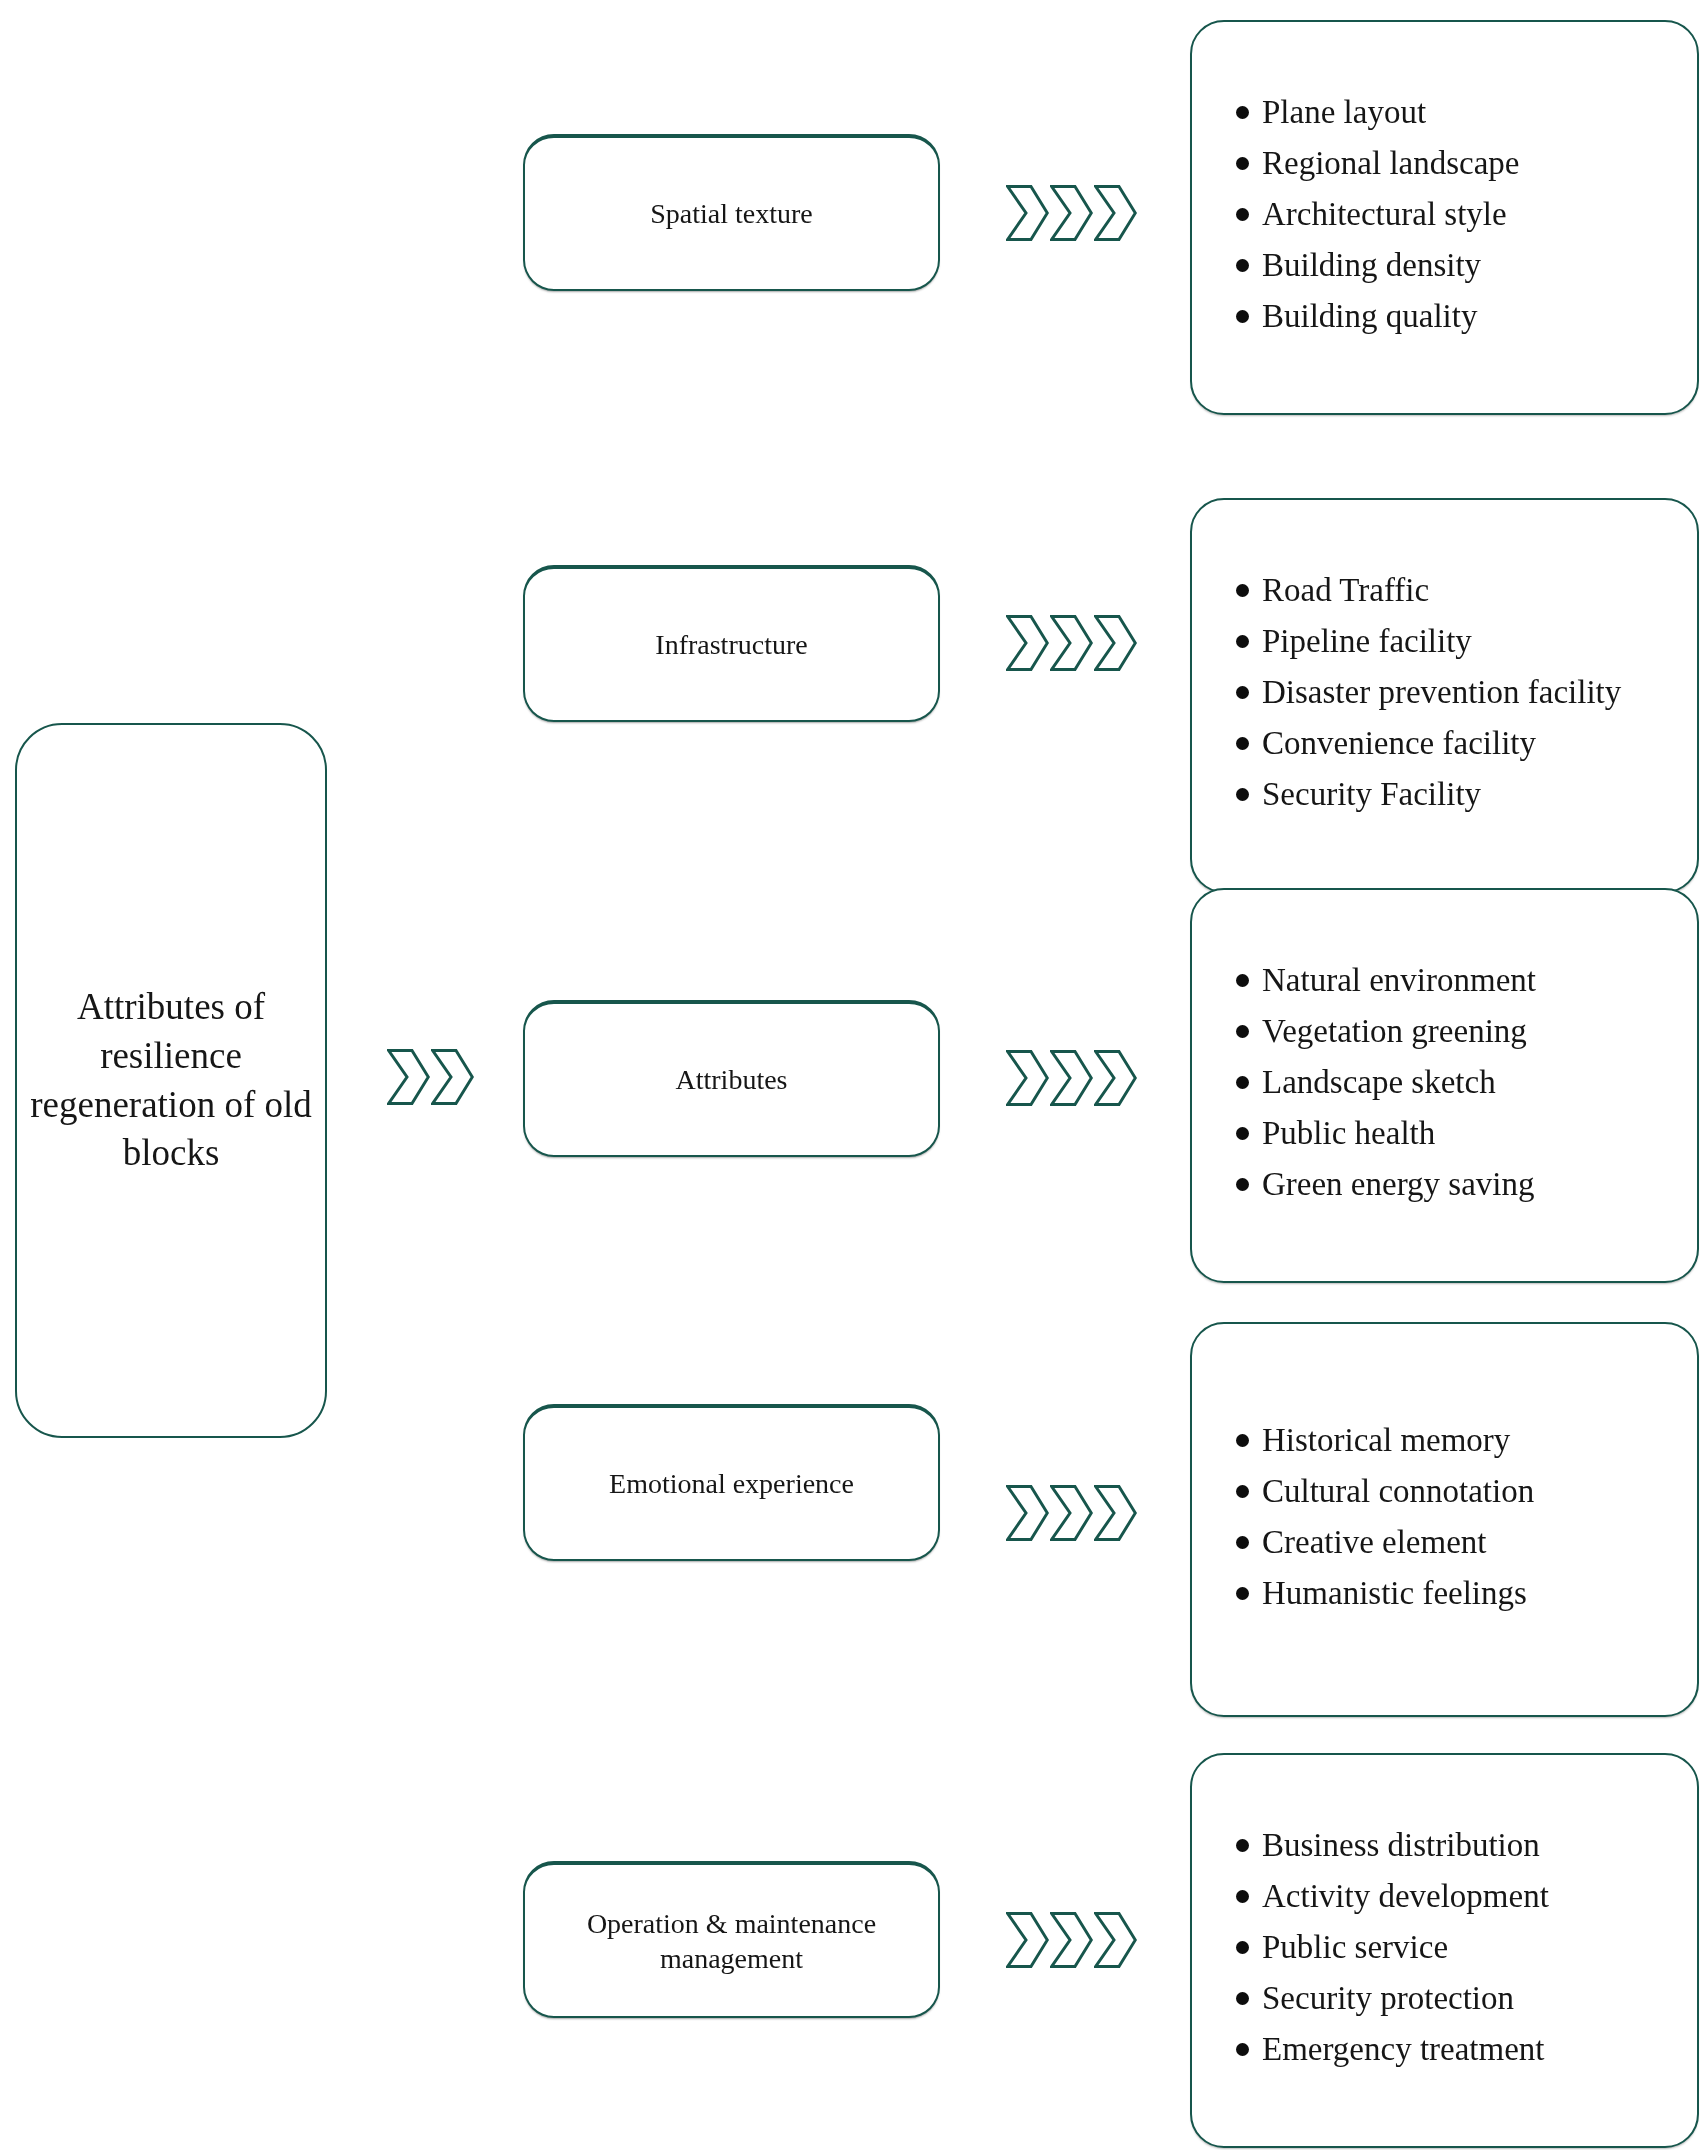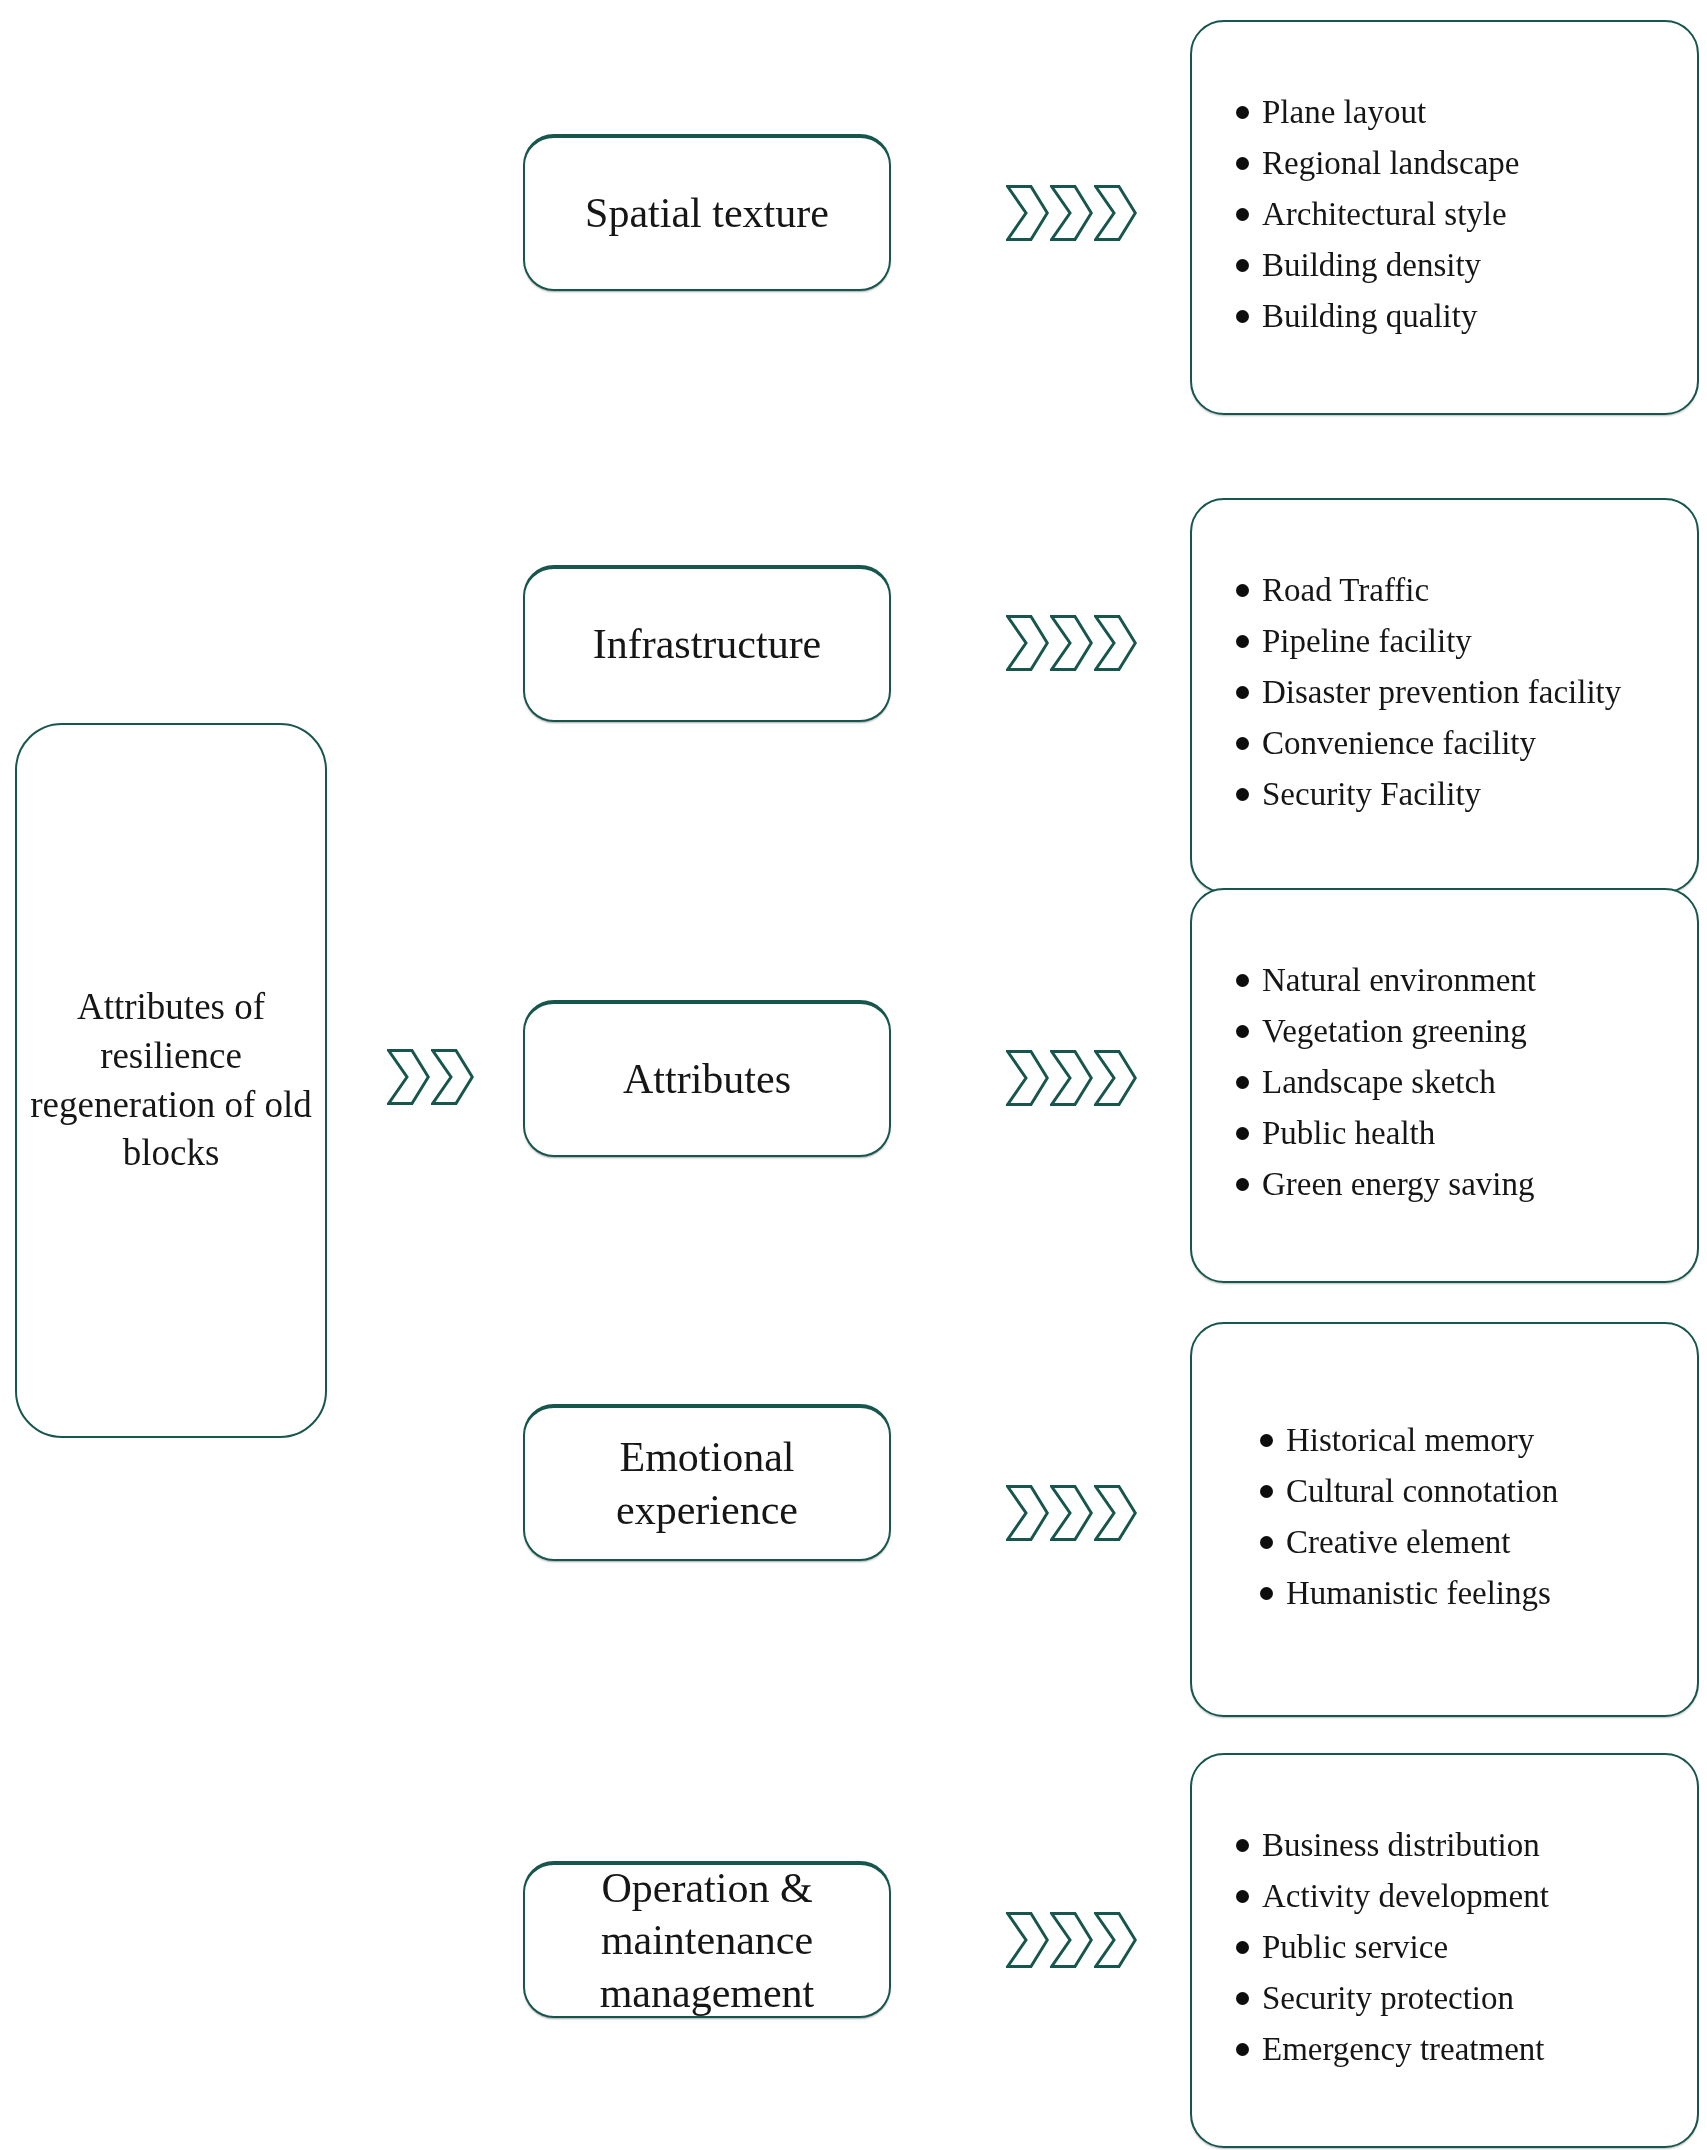--- a/index.html
+++ b/index.html
@@ -31,27 +31,27 @@
     border-radius:47px;
     border-width:2.5px;
     display:flex; align-items:center; justify-content:center;
     text-align:center;
     font-size:37px;
     line-height:1.32;
     padding:0 4px;
   }
   .cat-box{
     left:523px;
-    width:368px; height:157px;
+    width:417px; height:157px;
     border-radius:31px;
     border-top-width:4px;
     box-shadow:0 2.5px 2px -1.5px rgba(60,60,60,.45);
     display:flex; align-items:center; justify-content:center;
     text-align:center;
-    font-size:42px;
+    font-size:28px;
     line-height:1.25;
     padding:0 22px;
   }
   .list-box{
     left:1190px;
     width:509px; height:395px;
     border-radius:34px;
     border-width:2.5px;
     display:flex; align-items:center;
     box-shadow:0 2.5px 2px -1.5px rgba(60,60,60,.35);
@@ -195,21 +195,21 @@
       <svg class="chev" width="43" height="56" viewBox="0 0 86 113">
         <polygon points="3,3 50,3 83,56.5 50,110 3,110 40,56.5"></polygon>
       </svg>
       <svg class="chev" width="43" height="56" viewBox="0 0 86 113">
         <polygon points="3,3 50,3 83,56.5 50,110 3,110 40,56.5"></polygon>
       </svg>
       <svg class="chev" width="43" height="56" viewBox="0 0 86 113">
         <polygon points="3,3 50,3 83,56.5 50,110 3,110 40,56.5"></polygon>
       </svg>
     </div>
-    <div class="box list-box" style="top: 1322px; padding-left: 24px;">
+    <div class="box list-box" style="top: 1322px;">
       <ul>
             <li><span class="dot" style="background: rgb(13, 13, 13);"></span>Historical memory</li>
             <li><span class="dot" style="background: rgb(13, 13, 13);"></span>Cultural connotation</li>
             <li><span class="dot" style="background: rgb(13, 13, 13);"></span>Creative element</li>
             <li><span class="dot" style="background: rgb(13, 13, 13);"></span>Humanistic feelings</li>
           </ul>
     </div>
   </div>
 
   <div>

